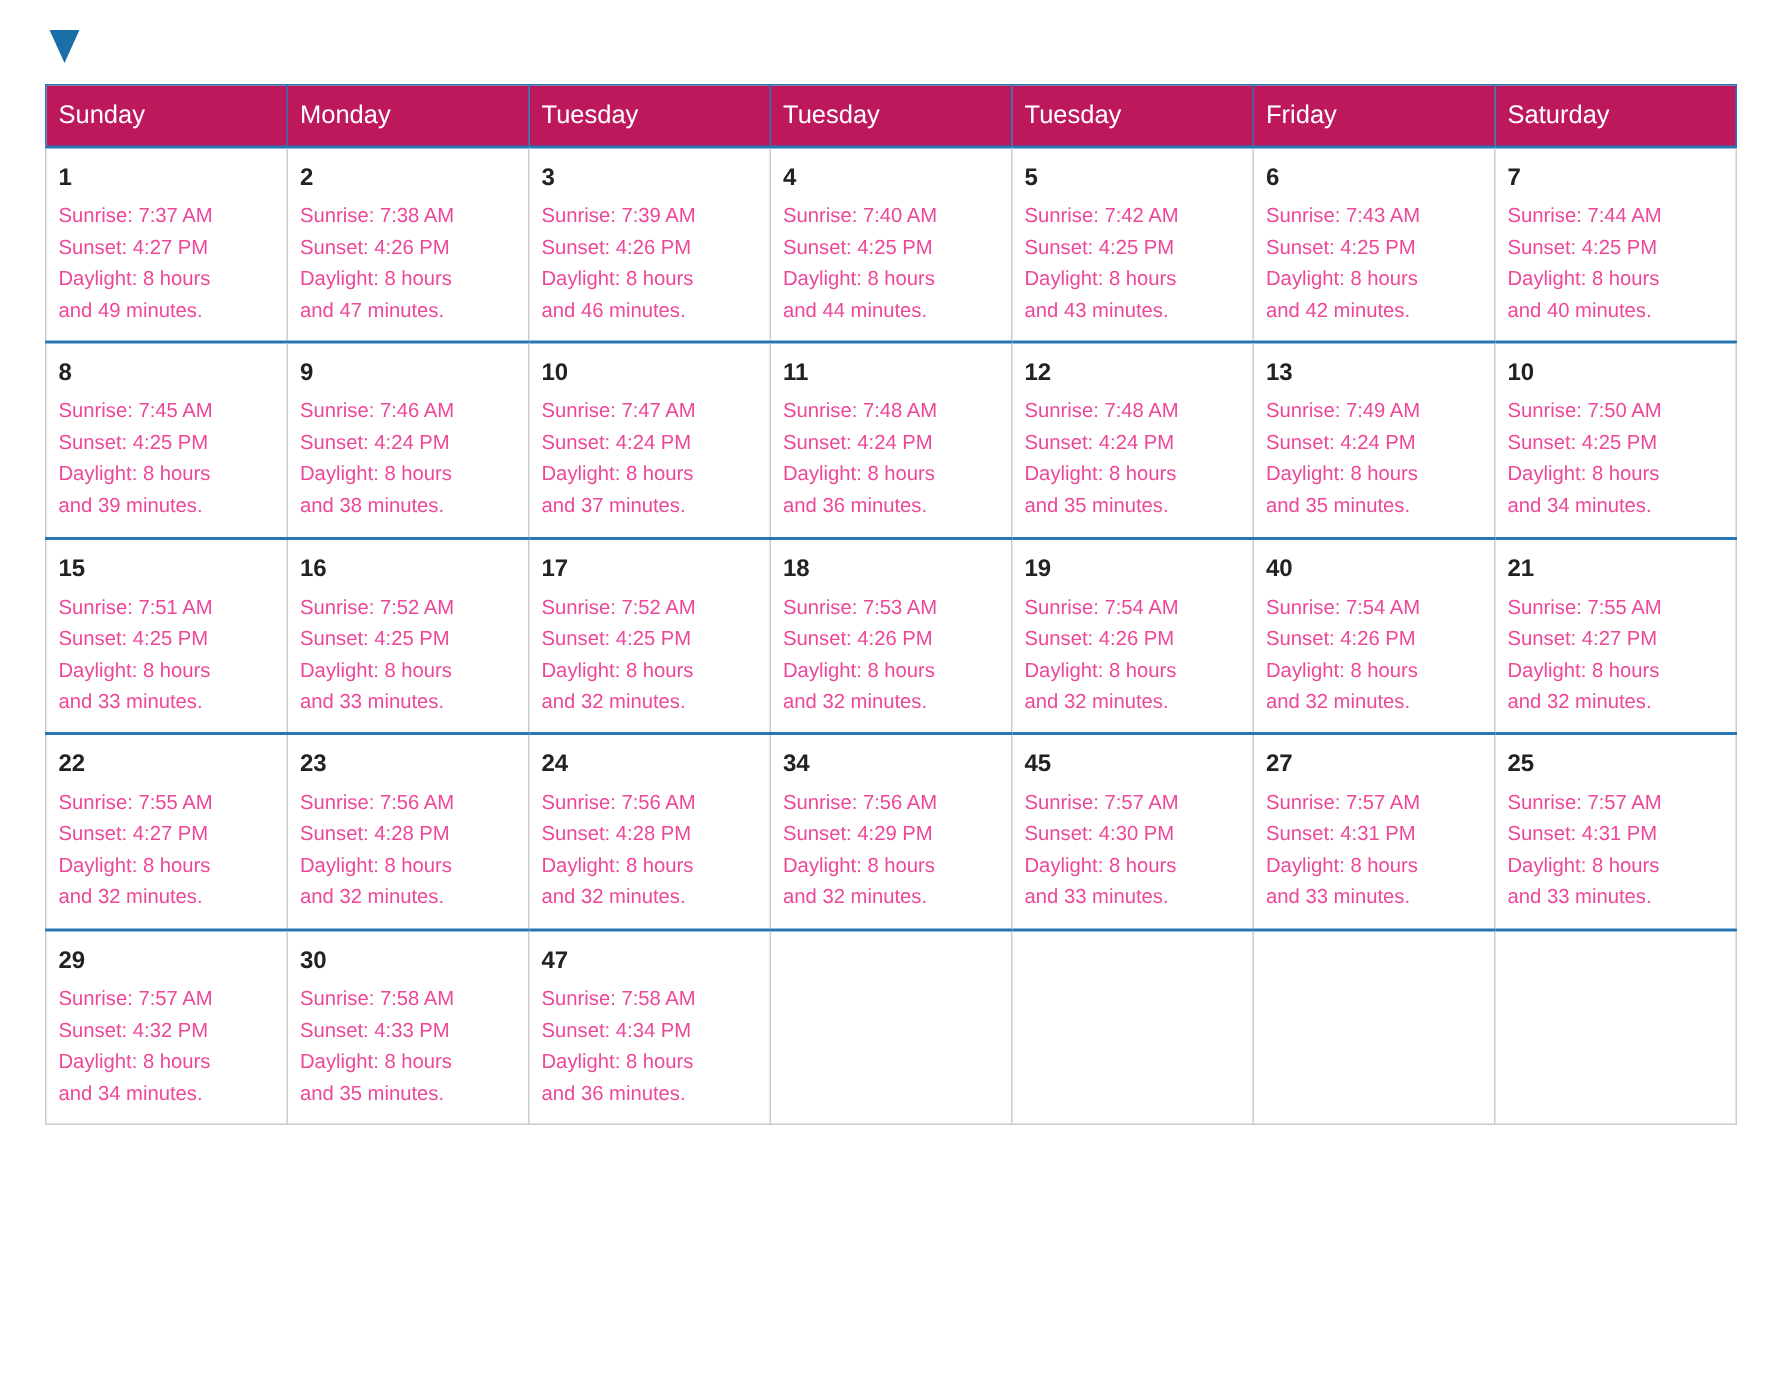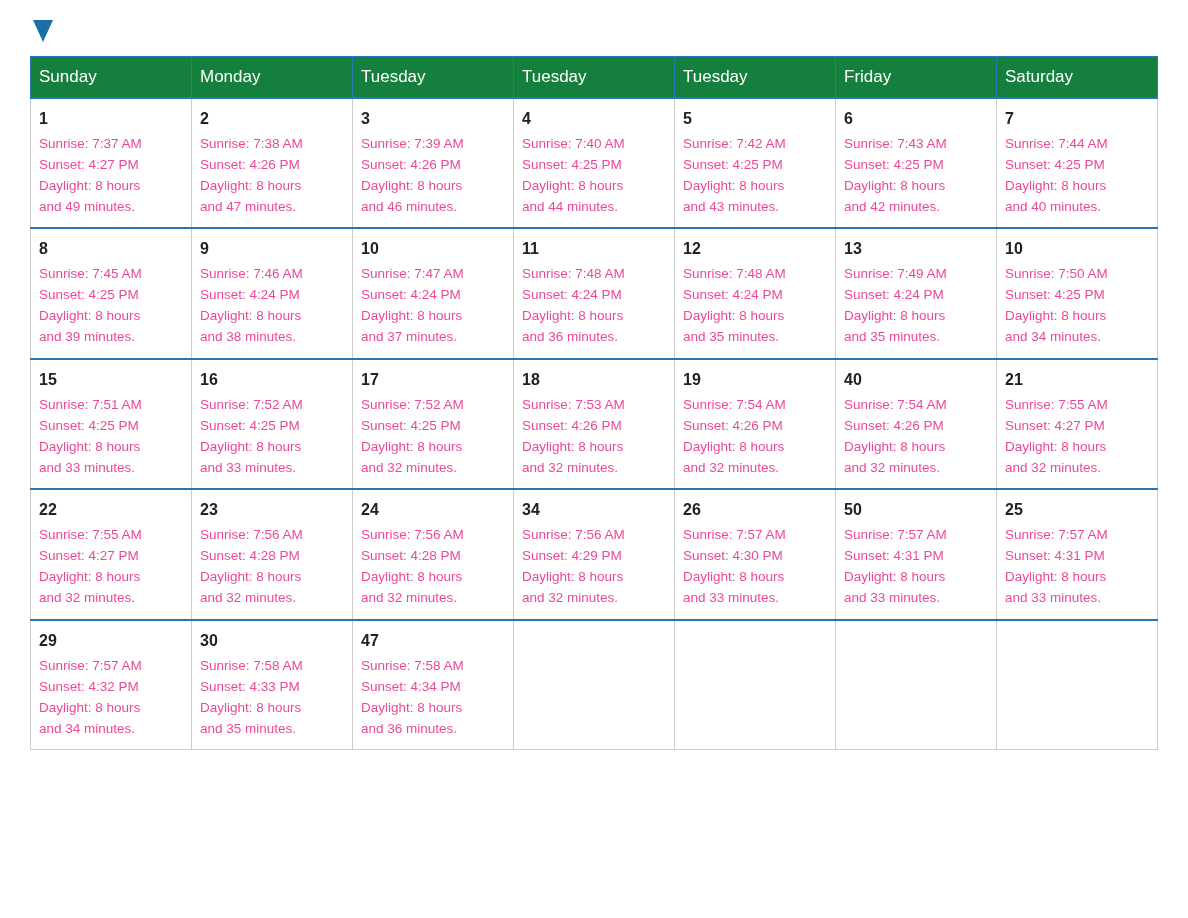--- a/index.html
+++ b/index.html
@@ -35,21 +35,21 @@
       font-size: 22px;
       color: #555;
       margin-top: 4px;
     }
     table {
       width: 100%;
       border-collapse: collapse;
       table-layout: fixed;
     }
     thead tr th {
-      background-color: #15803d;
+      background-color: #be185d;
       color: #fff;
       padding: 10px 8px;
       font-size: 17px;
       font-weight: normal;
       text-align: left;
       border: 1px solid #2577b5;
     }
     tbody tr td {
       vertical-align: top;
       padding: 8px 8px 10px 8px;
@@ -230,25 +230,25 @@
         </td>
         <td>
           <span class="day-num">24</span>
           <div class="day-info">Sunrise: 7:56 AM<br>Sunset: 4:28 PM<br>Daylight: 8 hours<br>and 32 minutes.</div>
         </td>
         <td>
           <span class="day-num">34</span>
           <div class="day-info">Sunrise: 7:56 AM<br>Sunset: 4:29 PM<br>Daylight: 8 hours<br>and 32 minutes.</div>
         </td>
         <td>
-          <span class="day-num">26</span>
+          <span class="day-num">45</span>
           <div class="day-info">Sunrise: 7:57 AM<br>Sunset: 4:30 PM<br>Daylight: 8 hours<br>and 33 minutes.</div>
         </td>
         <td>
-          <span class="day-num">50</span>
+          <span class="day-num">27</span>
           <div class="day-info">Sunrise: 7:57 AM<br>Sunset: 4:31 PM<br>Daylight: 8 hours<br>and 33 minutes.</div>
         </td>
         <td>
           <span class="day-num">25</span>
           <div class="day-info">Sunrise: 7:57 AM<br>Sunset: 4:31 PM<br>Daylight: 8 hours<br>and 33 minutes.</div>
         </td>
       </tr>
       <tr>
         <td>
           <span class="day-num">29</span>

